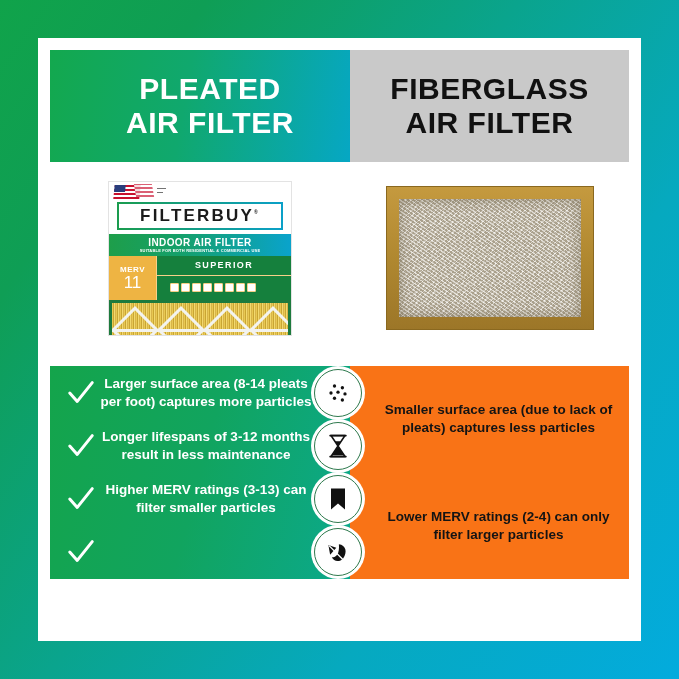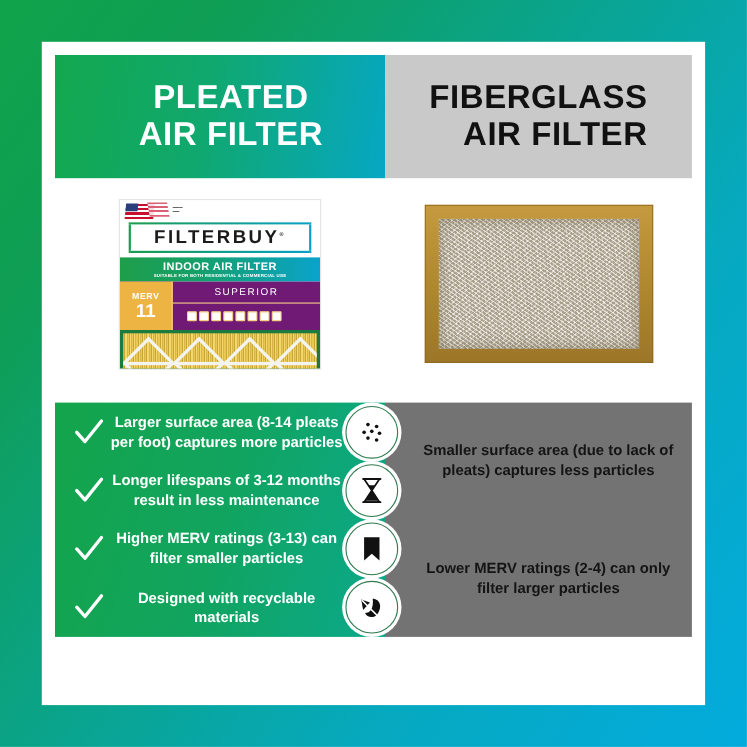--- a/index.html
+++ b/index.html
@@ -48,21 +48,21 @@
     justify-content: center;
     text-align: center;
     padding-left: 20px;
   }
   .header-right {
     flex: 1;
     background: #c9c9c9;
     display: flex;
     align-items: center;
     justify-content: center;
-    text-align: right;
+    text-align: center;
   }
   .header-title {
     font-size: 30px;
     font-weight: 800;
     letter-spacing: 0.5px;
     line-height: 1.12;
     text-transform: uppercase;
   }
   .header-left .header-title { color: #ffffff; }
   .header-right .header-title { color: #111111; }
@@ -141,36 +141,36 @@
     margin-top:4px;
     height: 22px;
     background: linear-gradient(90deg,#1e9e4a 0%,#14a06b 40%,#0aa3cc 100%);
     color:#fff;
     display:flex; flex-direction:column;
     align-items:center; justify-content:center;
   }
   .pf-bluebar .l1 { font-size:10px; font-weight:800; letter-spacing:.4px; }
   .pf-bluebar .l2 { font-size:4px; font-weight:700; letter-spacing:.2px; }
 
-  .pf-goldrow { display:flex; height:44px; background:#701a75; }
+  .pf-goldrow { display:flex; height:44px; background:#15803d; }
   .pf-merv {
     width: 48px;
     background:#eeb443;
     color:#fff;
     display:flex; flex-direction:column;
     align-items:center; justify-content:center;
     border-right:1px solid #f7d089;
   }
   .pf-merv .m1 { font-size:8px; font-weight:800; letter-spacing:.5px; }
-  .pf-merv .m2 { font-size:17px; font-weight:700; line-height:1;text-align:center; }
+  .pf-merv .m2 { font-size:17px; font-weight:400; line-height:1;text-align:center; }
   .pf-goldmain { flex:1; display:flex; flex-direction:column; }
   .pf-superior {
     height:20px;
     display:flex; align-items:center; justify-content:center;
-    color:#fff; font-size:9px; font-weight:400; letter-spacing:1.4px;
+    color:#fff; font-size:9px; font-weight:700; letter-spacing:1.4px;
     border-bottom:1px solid #f7d089;
   }
   .pf-icons {
     flex:1;
     display:flex; align-items:center; justify-content:center; gap:2px;
     padding:0 4px;
   }
   .pf-icons i {
     display:block;
     width:9px; height:9px;
@@ -236,21 +236,21 @@
     width: 100%;
     height: 213px;
     margin-top: 12px;
   }
   .features-left {
     width: 300px;
     background: linear-gradient(105deg, #14a44b 0%, #11a45f 50%, #0ba98c 100%);
   }
   .features-right {
     flex: 1;
-    background: #737373;
+    background: #f97316;
   }
   .feat-list { display:flex; flex-direction:column; height:100%; }
   .feat-item {
     flex:1;
     display:flex;
     align-items:center;
   }
 
   
   .features-left .feat-item { padding: 0 10px 0 14px; }
@@ -424,21 +424,20 @@
             </span>
             <span class="feat-text-left">Higher MERV ratings (3-13) can filter smaller particles</span>
           </div>
 
           <div class="feat-item">
             <span class="check-icon">
               <svg viewBox="0 0 32 32">
                   <path d="M4 16 L12 25 L28 5" fill="none" stroke="#ffffff" stroke-width="3.2" stroke-linecap="round" stroke-linejoin="round"></path>
                 </svg>
             </span>
-            <span class="feat-text-left">Designed with recyclable materials</span>
           </div>
 
         </div>
       </div>
 
       <div class="features-right">
         <div class="feat-list">
           <div class="feat-item">
             <span class="feat-text-right">Smaller surface area (due to lack of pleats) captures less particles</span>
           </div>

